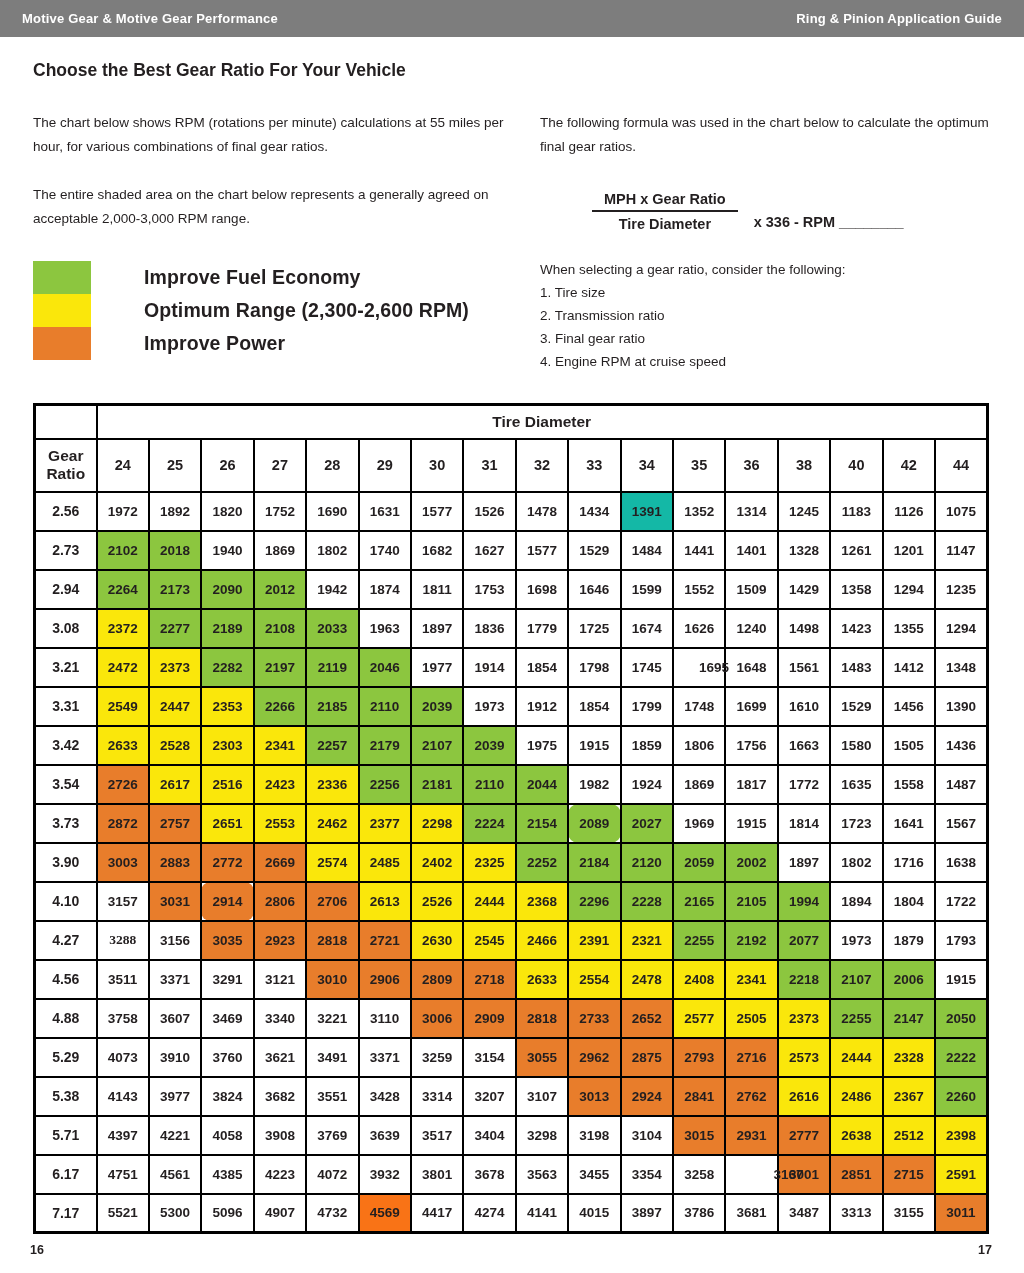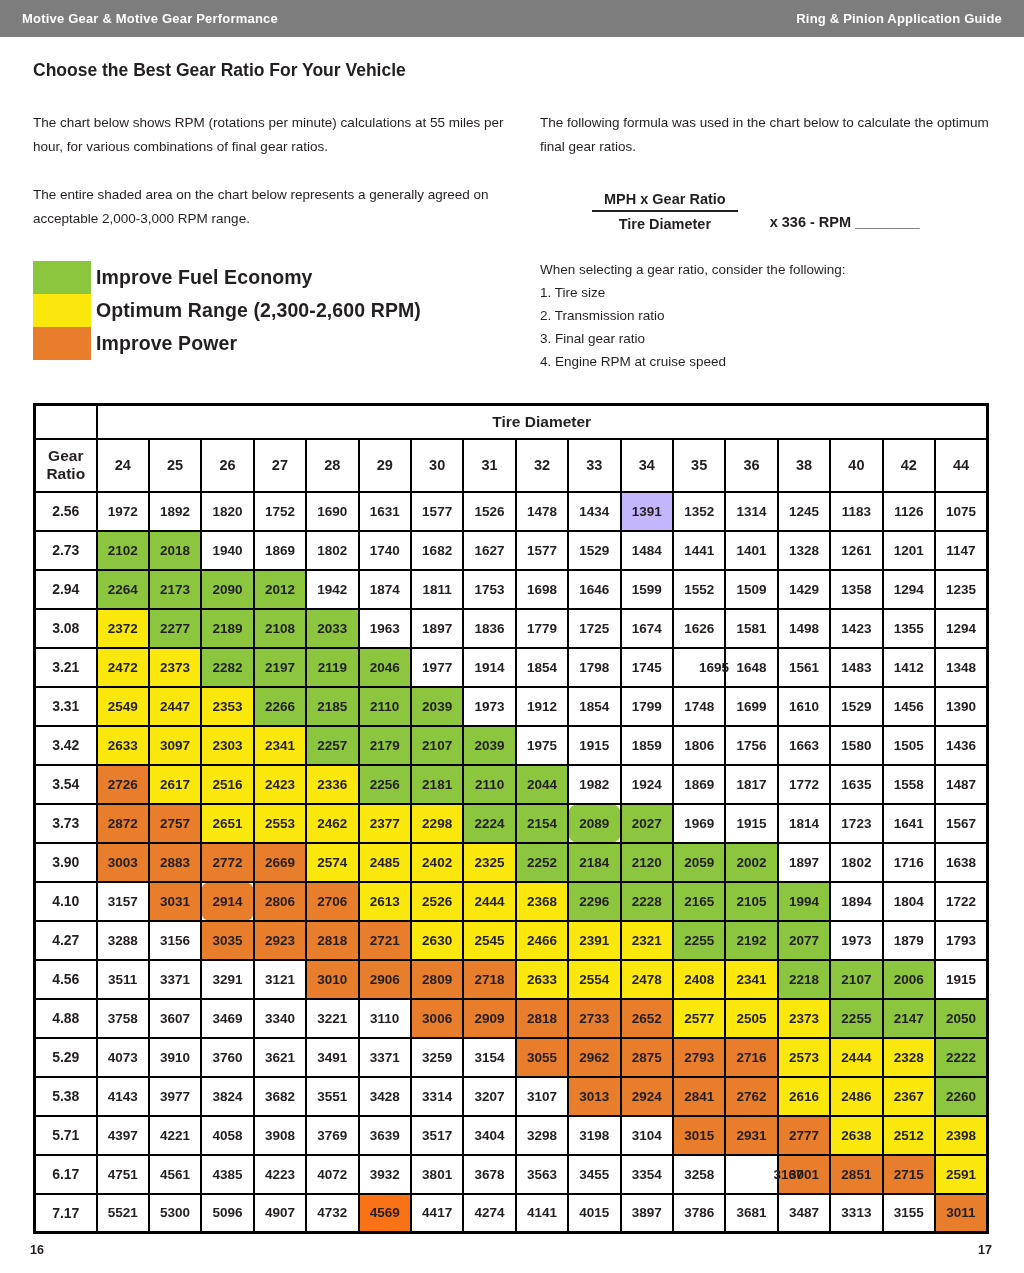--- a/index.html
+++ b/index.html
@@ -39,34 +39,33 @@
   }
   .col-left  { width: 478px; }
   .col-right { width: 450px; }
   .para {
     font-size: 13.5px;
     line-height: 24px;
     color: #231f20;
   }
   .para + .para { margin-top: 24px; }
   .legend { margin-top: 30px; }
-  .legend-row { display: flex; align-items: center; height: 33px; }
+  .legend-row { display: flex; align-items: center; height: 33px; gap: 48px; }
   .legend-swatch { width: 58px; height: 33px; flex: 0 0 58px; }
   .legend-label {
     margin-left: 5px;
     font-size: 19.5px;
     font-weight: bold;
     letter-spacing: 0.1px;
   }
   .formula-block {
     margin-top: 32px;
     margin-left: 52px;
     display: flex;
     align-items: flex-end;
-    gap: 16px;
   }
   .fraction { display: inline-block; text-align: center; }
   .fraction .numerator {
     font-size: 14.5px;
     font-weight: bold;
     padding: 0 12px 3px 12px;
     border-bottom: 2.5px solid #231f20;
   }
   .fraction .denominator {
     font-size: 14.5px;
@@ -221,21 +220,21 @@
             <td class="rpm-cell" style="background: rgb(255, 255, 255);">1972</td>
             <td class="rpm-cell" style="background: rgb(255, 255, 255);">1892</td>
             <td class="rpm-cell" style="background: rgb(255, 255, 255);">1820</td>
             <td class="rpm-cell" style="background: rgb(255, 255, 255);">1752</td>
             <td class="rpm-cell" style="background: rgb(255, 255, 255);">1690</td>
             <td class="rpm-cell" style="background: rgb(255, 255, 255);">1631</td>
             <td class="rpm-cell" style="background: rgb(255, 255, 255);">1577</td>
             <td class="rpm-cell" style="background: rgb(255, 255, 255);">1526</td>
             <td class="rpm-cell" style="background: rgb(255, 255, 255);">1478</td>
             <td class="rpm-cell" style="background: rgb(255, 255, 255);">1434</td>
-            <td class="rpm-cell" style="background: #c4b5fd;">1391</td>
+            <td class="rpm-cell" style="background: #14b8a6;">1391</td>
             <td class="rpm-cell" style="background: rgb(255, 255, 255);">1352</td>
             <td class="rpm-cell" style="background: rgb(255, 255, 255);">1314</td>
             <td class="rpm-cell" style="background: rgb(255, 255, 255);">1245</td>
             <td class="rpm-cell" style="background: rgb(255, 255, 255);">1183</td>
             <td class="rpm-cell" style="background: rgb(255, 255, 255);">1126</td>
             <td class="rpm-cell" style="background: rgb(255, 255, 255);">1075</td>
           </tr>
           <tr class="data-row">
             <th class="ratio-cell">2.73</th>
             <td class="rpm-cell" style="background: rgb(140, 198, 63);">2102</td>
@@ -283,21 +282,21 @@
             <td class="rpm-cell" style="background: rgb(140, 198, 63);">2189</td>
             <td class="rpm-cell" style="background: rgb(140, 198, 63);">2108</td>
             <td class="rpm-cell" style="background: rgb(140, 198, 63);">2033</td>
             <td class="rpm-cell" style="background: rgb(255, 255, 255);">1963</td>
             <td class="rpm-cell" style="background: rgb(255, 255, 255);">1897</td>
             <td class="rpm-cell" style="background: rgb(255, 255, 255);">1836</td>
             <td class="rpm-cell" style="background: rgb(255, 255, 255);">1779</td>
             <td class="rpm-cell" style="background: rgb(255, 255, 255);">1725</td>
             <td class="rpm-cell" style="background: rgb(255, 255, 255);">1674</td>
             <td class="rpm-cell" style="background: rgb(255, 255, 255);">1626</td>
-            <td class="rpm-cell" style="background: rgb(255, 255, 255);">1581</td>
+            <td class="rpm-cell" style="background: rgb(255, 255, 255);">1240</td>
             <td class="rpm-cell" style="background: rgb(255, 255, 255);">1498</td>
             <td class="rpm-cell" style="background: rgb(255, 255, 255);">1423</td>
             <td class="rpm-cell" style="background: rgb(255, 255, 255);">1355</td>
             <td class="rpm-cell" style="background: rgb(255, 255, 255);">1294</td>
           </tr>
           <tr class="data-row">
             <th class="ratio-cell">3.21</th>
             <td class="rpm-cell" style="background: rgb(250, 231, 11);">2472</td>
             <td class="rpm-cell" style="background: rgb(250, 231, 11);">2373</td>
             <td class="rpm-cell" style="background: rgb(140, 198, 63);">2282</td>
@@ -332,21 +331,21 @@
             <td class="rpm-cell" style="background: rgb(255, 255, 255);">1748</td>
             <td class="rpm-cell" style="background: rgb(255, 255, 255);">1699</td>
             <td class="rpm-cell" style="background: rgb(255, 255, 255);">1610</td>
             <td class="rpm-cell" style="background: rgb(255, 255, 255);">1529</td>
             <td class="rpm-cell" style="background: rgb(255, 255, 255);">1456</td>
             <td class="rpm-cell" style="background: rgb(255, 255, 255);">1390</td>
           </tr>
           <tr class="data-row">
             <th class="ratio-cell">3.42</th>
             <td class="rpm-cell" style="background: rgb(250, 231, 11);">2633</td>
-            <td class="rpm-cell" style="background: rgb(250, 231, 11);">3097</td>
+            <td class="rpm-cell" style="background: rgb(250, 231, 11);">2528</td>
             <td class="rpm-cell" style="background: rgb(250, 231, 11);">2303</td>
             <td class="rpm-cell" style="background: rgb(250, 231, 11);">2341</td>
             <td class="rpm-cell" style="background: rgb(140, 198, 63);">2257</td>
             <td class="rpm-cell" style="background: rgb(140, 198, 63);">2179</td>
             <td class="rpm-cell" style="background: rgb(140, 198, 63);">2107</td>
             <td class="rpm-cell" style="background: rgb(140, 198, 63);">2039</td>
             <td class="rpm-cell" style="background: rgb(255, 255, 255);">1975</td>
             <td class="rpm-cell" style="background: rgb(255, 255, 255);">1915</td>
             <td class="rpm-cell" style="background: rgb(255, 255, 255);">1859</td>
             <td class="rpm-cell" style="background: rgb(255, 255, 255);">1806</td>
@@ -431,21 +430,21 @@
             <td class="rpm-cell" style="background: rgb(140, 198, 63);">2228</td>
             <td class="rpm-cell" style="background: rgb(140, 198, 63);">2165</td>
             <td class="rpm-cell" style="background: rgb(140, 198, 63);">2105</td>
             <td class="rpm-cell" style="background: rgb(140, 198, 63);">1994</td>
             <td class="rpm-cell" style="background: rgb(255, 255, 255);">1894</td>
             <td class="rpm-cell" style="background: rgb(255, 255, 255);">1804</td>
             <td class="rpm-cell" style="background: rgb(255, 255, 255);">1722</td>
           </tr>
           <tr class="data-row">
             <th class="ratio-cell">4.27</th>
-            <td class="rpm-cell" style="background: rgb(255, 255, 255);">3288</td>
+            <td class="rpm-cell" style="background: rgb(255, 255, 255); font-family: Liberation Serif, serif;">3288</td>
             <td class="rpm-cell" style="background: rgb(255, 255, 255);">3156</td>
             <td class="rpm-cell" style="background: rgb(232, 125, 43);">3035</td>
             <td class="rpm-cell" style="background: rgb(232, 125, 43);">2923</td>
             <td class="rpm-cell" style="background: rgb(232, 125, 43);">2818</td>
             <td class="rpm-cell" style="background: rgb(232, 125, 43);">2721</td>
             <td class="rpm-cell" style="background: rgb(250, 231, 11);">2630</td>
             <td class="rpm-cell" style="background: rgb(250, 231, 11);">2545</td>
             <td class="rpm-cell" style="background: rgb(250, 231, 11);">2466</td>
             <td class="rpm-cell" style="background: rgb(250, 231, 11);">2391</td>
             <td class="rpm-cell" style="background: rgb(250, 231, 11);">2321</td>

